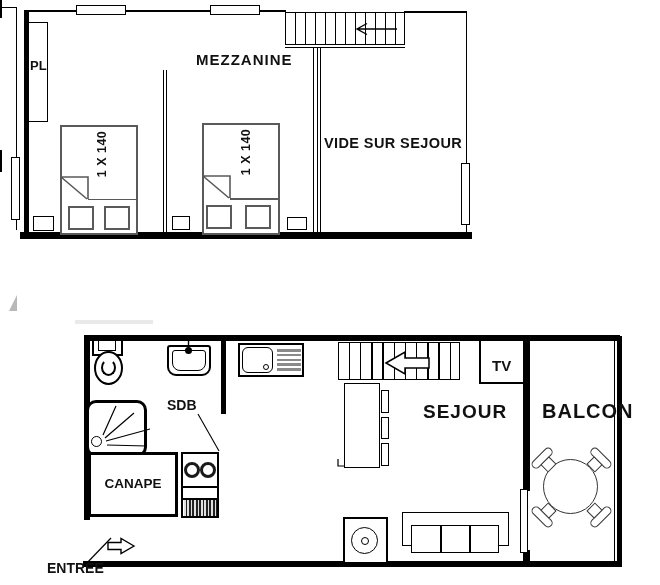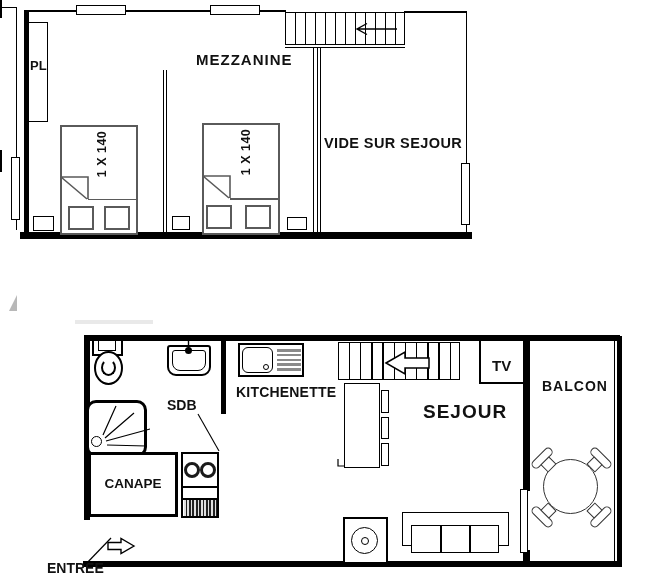--- a/index.html
+++ b/index.html
@@ -115,21 +115,20 @@
   <div class="ln" style="left:183px;top:486px;width:34px;height:1.6px;"></div>
   <div class="ln" style="left:183px;top:498px;width:34px;height:1.6px;"></div>
   <div class="burner" style="left:184px;top:462px;"></div>
   <div class="burner" style="left:200px;top:462px;"></div>
   <div class="hatchv" style="left:183.5px;top:500px;width:33px;height:16px;"></div>
 
   <div class="box" style="left:238px;top:343px;width:66px;height:34px;border-width:2px;"></div>
   <div class="box" style="left:242px;top:347px;width:31px;height:26px;border-width:1.6px;border-radius:6px;"></div>
   <div class="circle" style="left:263px;top:364px;width:6px;height:6px;border:1.4px solid #000;"></div>
   <div class="drainer" style="left:277px;top:349px;width:24px;height:23px;"></div>
-  <div class="lbl" style="left:236px;top:384px;font-size:14px;letter-spacing:.2px;">KITCHENETTE</div>
 
   <div class="steps-l"></div>
 
   <div class="ln" style="left:479px;top:341px;width:1.8px;height:42px;"></div>
   <div class="ln" style="left:479px;top:382px;width:46px;height:1.8px;"></div>
   <div class="lbl" style="left:492px;top:349px;font-size:15px;margin-top:8px;">TV</div>
 
   <div class="box" style="left:344px;top:383px;width:36px;height:85px;border-width:1.6px;"></div>
   <div class="box" style="left:381px;top:390px;width:8px;height:23px;border-width:1.5px;"></div>
   <div class="box" style="left:381px;top:417px;width:8px;height:22px;border-width:1.5px;"></div>
@@ -138,21 +137,21 @@
 
   <div class="box" style="left:343px;top:517px;width:45px;height:47px;border-width:2px;"></div>
   <div class="circle" style="left:351px;top:527px;width:27px;height:27px;border:1.5px solid #000;"></div>
   <div class="circle" style="left:360.5px;top:536.5px;width:8px;height:8px;border:1.5px solid #000;"></div>
 
   <div class="box" style="left:402px;top:512px;width:107px;height:34px;border-width:1.7px;"></div>
   <div class="box" style="left:411px;top:525px;width:88px;height:28px;border-width:1.7px;"></div>
   <div class="ln" style="left:440px;top:526px;width:1.5px;height:26px;"></div>
   <div class="ln" style="left:469px;top:526px;width:1.5px;height:26px;"></div>
 
-  <div class="lbl" style="left:542px;top:378px;font-size:14px;letter-spacing:1px;">BALCON</div>
+  <div class="lbl" style="left:542px;top:400px;font-size:20px;letter-spacing:1px;">BALCON</div>
   <div class="circle" style="left:543px;top:459px;width:55px;height:55px;border:1.6px solid #333;"></div>
   <div class="chair" style="left:532.5px;top:451.5px;transform:rotate(-45deg);">
     <div class="back"></div>
       <div class="seat"></div>
   </div>
   <div class="chair" style="left:583.5px;top:451.5px;transform:rotate(45deg);">
     <div class="back"></div>
       <div class="seat"></div>
   </div>
   <div class="chair" style="left:532.5px;top:502.5px;transform:rotate(-135deg);">

